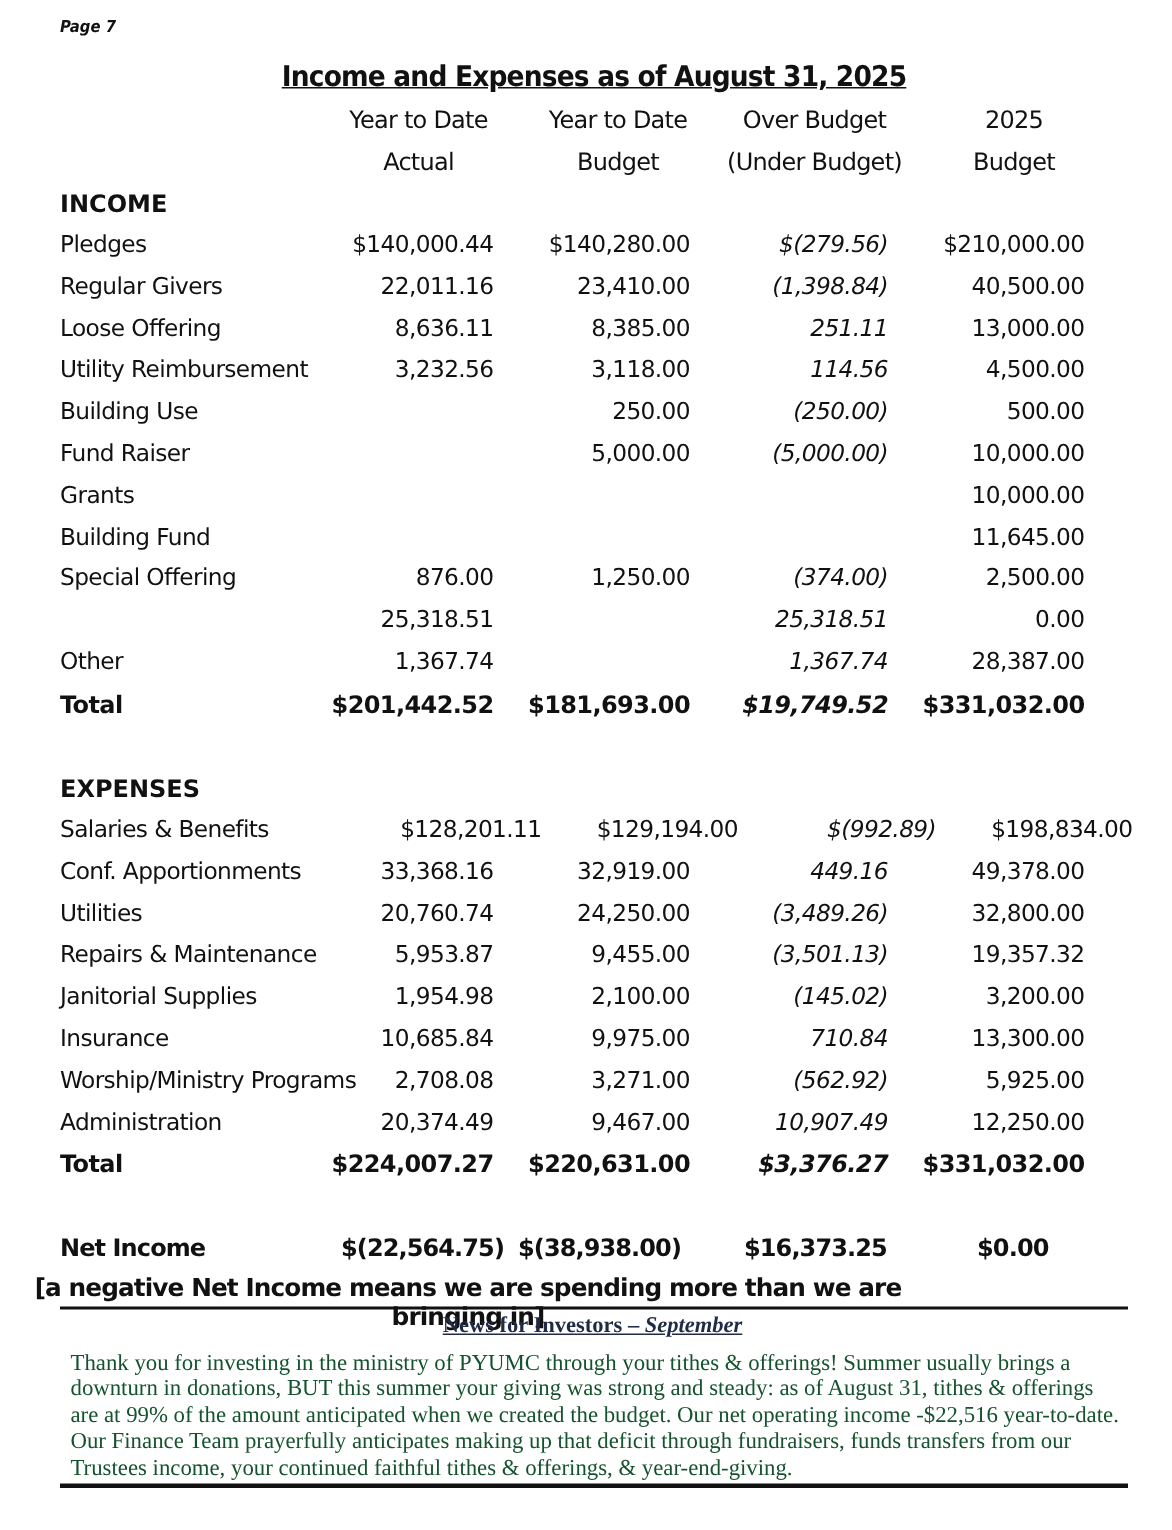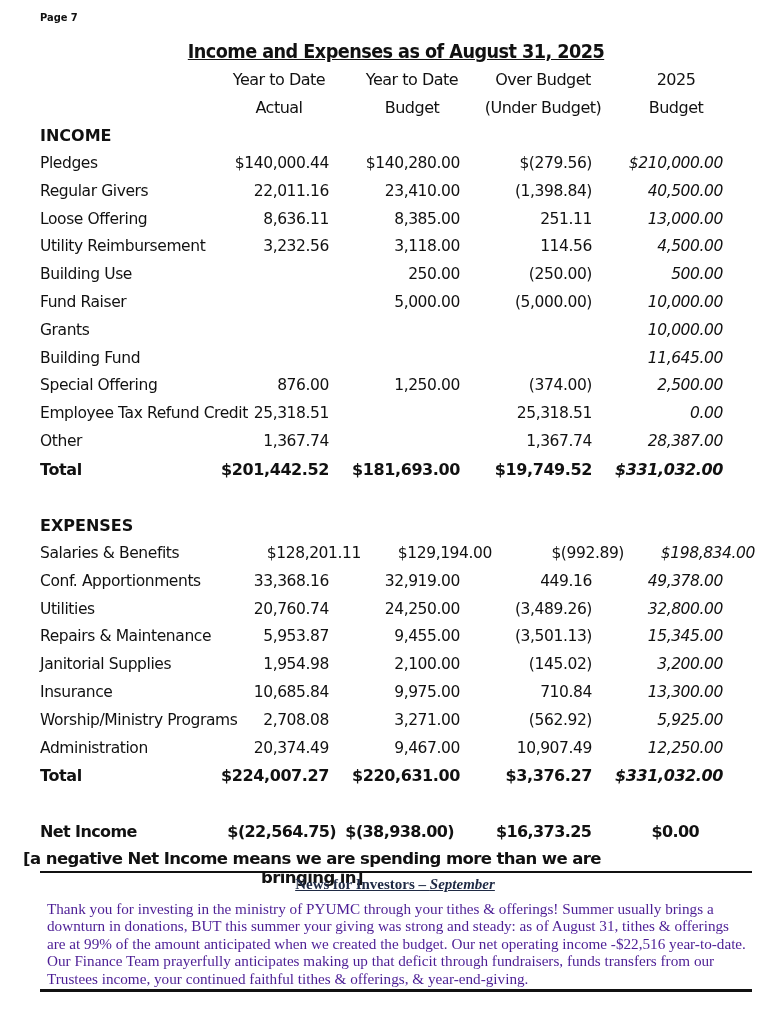--- a/index.html
+++ b/index.html
@@ -4,40 +4,41 @@
 <style>
   html, body { margin: 0; padding: 0; background: #ffffff; }
   body {
     width: 781px; height: 1020px; position: relative; overflow: hidden;
     font-family: "DejaVu Sans", sans-serif; color: #111;
   }
   .page-num {
     position: absolute; left: 40px; top: 11px;
     font-size: 11px; font-weight: bold;
     font-family: "DejaVu Sans Condensed", "DejaVu Sans", sans-serif;
+    font-style: italic;
   }
   .title {
     position: absolute; left: 0; width: 792px; top: 40px; text-align: center;
     font-size: 19px; font-weight: bold; text-decoration: underline;
     letter-spacing: -0.6px; transform: scaleX(0.93); transform-origin: center;
   }
   .col-head {
     position: absolute; font-size: 16px; text-align: center; width: 150px;
     letter-spacing: -0.5px;
   }
   .fin-row {
     position: absolute; left: 0; width: 781px; height: 28px;
     font-size: 15.5px; letter-spacing: -0.4px;
   }
   .fin-row > span { position: absolute; top: 0; white-space: nowrap; }
   .lbl { left: 40px; }
   .c1 { right: 452px; text-align: right; }
   .c2 { right: 321px; text-align: right; }
-  .c3 { right: 189px; text-align: right; }
-  .c4 { right: 58px; text-align: right; font-style: italic; }
+  .c3 { right: 189px; text-align: right; font-style: italic; }
+  .c4 { right: 58px; text-align: right; }
   .bold { font-weight: bold; }
   .section-head {
     position: absolute; left: 40px; font-size: 16px; font-weight: bold;
   }
   .net-row {
     position: absolute; left: 0; width: 775px; top: 822px; height: 24px;
     font-size: 16px; font-weight: bold; letter-spacing: -0.6px;
   }
   .net-row > span { position: absolute; top: 0; white-space: nowrap; }
   .note {
@@ -49,21 +50,21 @@
   }
   .news-title {
     position: absolute; left: 0; width: 790px; top: 876px; text-align: center;
     font-family: "Liberation Serif", "DejaVu Serif", serif;
     font-size: 15px; font-weight: bold; color: #1f2a44; text-decoration: underline;
   }
   .news-title i { font-style: italic; }
   .news-body {
     position: absolute; left: 47px; width: 700px; top: 900px;
     font-family: "Liberation Serif", "DejaVu Serif", serif;
-    font-size: 15.2px; line-height: 17.4px; color: #4c1d95;
+    font-size: 15.2px; line-height: 17.4px; color: #14532d;
   }
   .rule2 {
     position: absolute; left: 40px; width: 712px; top: 989px; height: 3px; background: #111;
   }
 </style>
 </head>
 <body>
 
 <div class="page-num">Page 7</div>
 
@@ -139,21 +140,20 @@
       <span class="c4">11,645.00</span>
     </div>
     <div class="fin-row" style="top: 376.4px;">
       <span class="lbl">Special Offering</span>
       <span class="c1">876.00</span>
       <span class="c2">1,250.00</span>
       <span class="c3">(374.00)</span>
       <span class="c4">2,500.00</span>
     </div>
     <div class="fin-row" style="top: 404.2px;">
-      <span class="lbl">Employee Tax Refund Credit</span>
       <span class="c1">25,318.51</span>
       <span class="c2"></span>
       <span class="c3">25,318.51</span>
       <span class="c4">0.00</span>
     </div>
     <div class="fin-row" style="top: 432px;">
       <span class="lbl">Other</span>
       <span class="c1">1,367.74</span>
       <span class="c2"></span>
       <span class="c3">1,367.74</span>
@@ -189,21 +189,21 @@
       <span class="c1">20,760.74</span>
       <span class="c2">24,250.00</span>
       <span class="c3">(3,489.26)</span>
       <span class="c4">32,800.00</span>
     </div>
     <div class="fin-row" style="top: 627.4px;">
       <span class="lbl">Repairs &amp; Maintenance</span>
       <span class="c1">5,953.87</span>
       <span class="c2">9,455.00</span>
       <span class="c3">(3,501.13)</span>
-      <span class="c4">15,345.00</span>
+      <span class="c4">19,357.32</span>
     </div>
     <div class="fin-row" style="top: 655.2px;">
       <span class="lbl">Janitorial Supplies</span>
       <span class="c1">1,954.98</span>
       <span class="c2">2,100.00</span>
       <span class="c3">(145.02)</span>
       <span class="c4">3,200.00</span>
     </div>
     <div class="fin-row" style="top: 683px;">
       <span class="lbl">Insurance</span>

